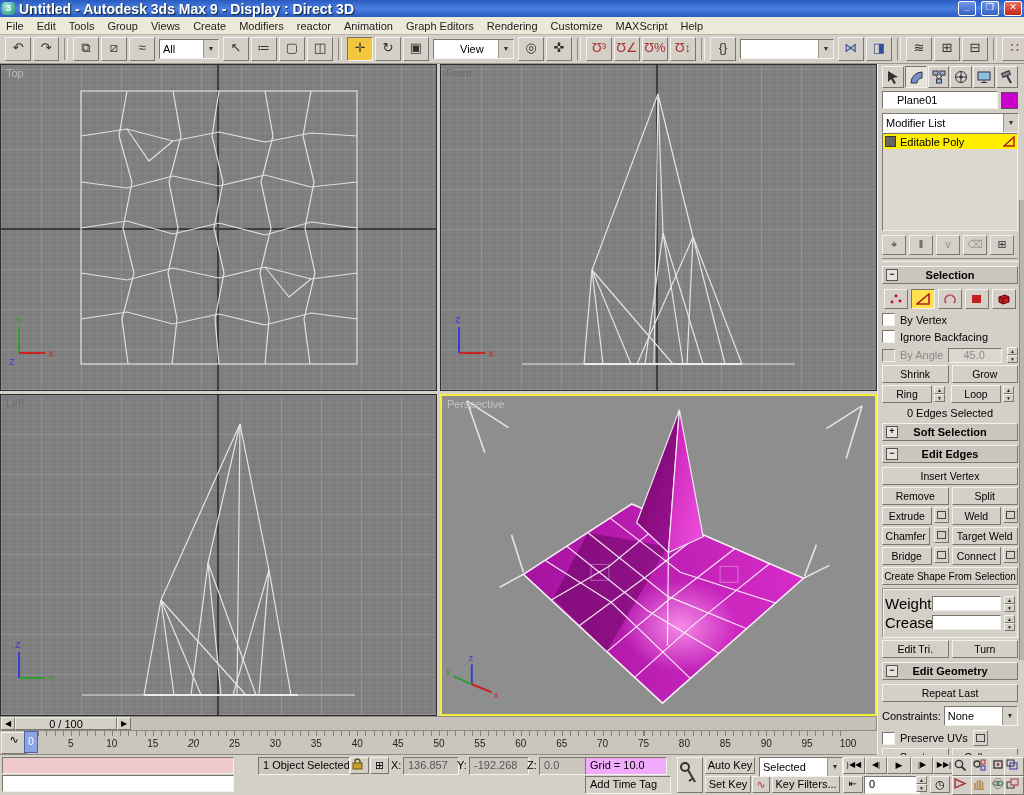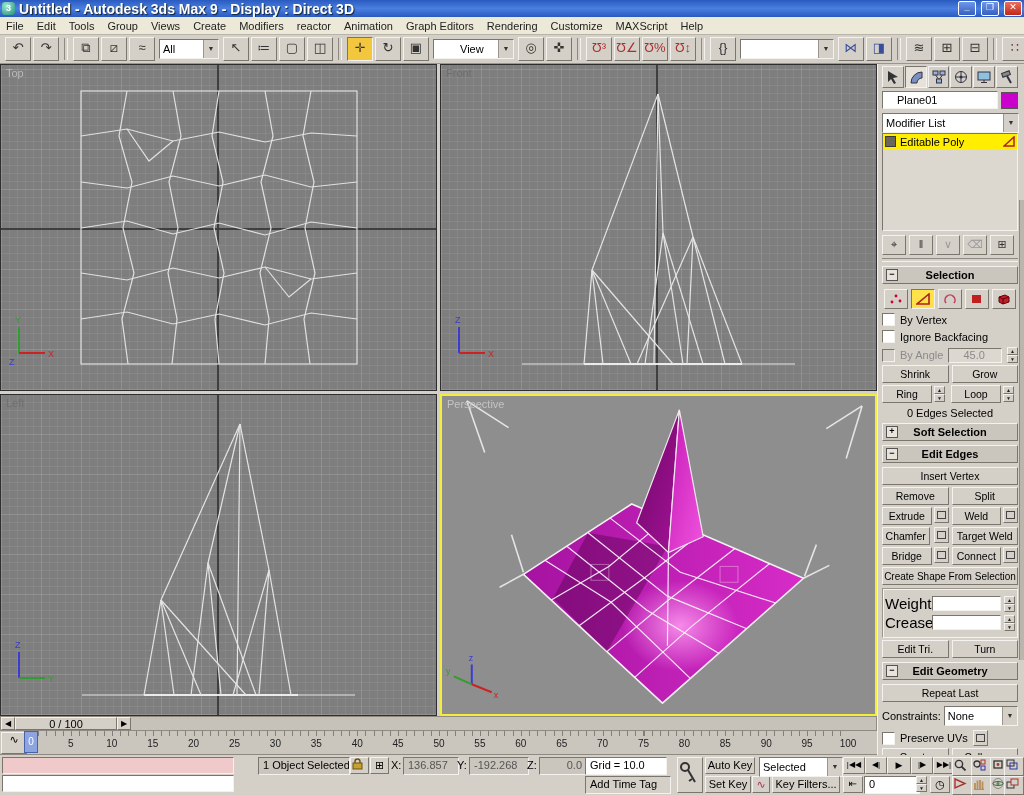--- a/index.html
+++ b/index.html
@@ -621,21 +621,21 @@
   <span class="ts-arrow">▶</span>
 </div>
 
 <div id="trackbar" class="abs">
   <span class="sbtn" id="tb-open">∿</span>
   <div id="ruler">
     <span id="frame-marker">0</span>
   <span class="tick-label" style="left: 5%;">5</span>
       <span class="tick-label" style="left: 10%;">10</span>
       <span class="tick-label" style="left: 15%;">15</span>
-      <span class="tick-label" style="left: 20%;">20</span>
+      <span class="tick-label" style="left: 20%; font-style: italic;">20</span>
       <span class="tick-label" style="left: 25%;">25</span>
       <span class="tick-label" style="left: 30%;">30</span>
       <span class="tick-label" style="left: 35%;">35</span>
       <span class="tick-label" style="left: 40%;">40</span>
       <span class="tick-label" style="left: 45%;">45</span>
       <span class="tick-label" style="left: 50%;">50</span>
       <span class="tick-label" style="left: 55%;">55</span>
       <span class="tick-label" style="left: 60%;">60</span>
       <span class="tick-label" style="left: 65%;">65</span>
       <span class="tick-label" style="left: 70%;">70</span>
@@ -660,23 +660,23 @@
         <path d="M4,5 L4,3.5 A2.5,2.5 0 0 1 9,3.5 L9,5" fill="none" stroke="#6a5210" stroke-width="1.4"></path>
       </svg>
   </span>
   <span class="sbtn" style="left:370px;top:2px;width:17px;height:15px;line-height:14px;">⊞</span>
 
   <span class="coordlbl" style="left:391px;">X:</span>
   <span class="sfield" style="left:403px;top:2px;width:46px;color:#555;">136.857</span>
   <span class="coordlbl" style="left:457px;">Y:</span>
   <span class="sfield" style="left:469px;top:2px;width:50px;color:#555;">-192.268</span>
   <span class="coordlbl" style="left:527px;">Z:</span>
-  <span class="sfield" style="left:539px;top:2px;width:38px;color:#555;text-align:right;">0.0</span>
-
-  <span class="sfield" style="left:585px;top:2px;width:72px;background:#ffffff;">Grid = 10.0</span>
+  <span class="sfield" style="left:539px;top:2px;width:38px;color:#555;">0.0</span>
+
+  <span class="sfield" style="left:585px;top:2px;width:72px;background:#f0abfc;">Grid = 10.0</span>
   <span class="sfield" style="left:585px;top:21px;width:76px;background:#d4d0c8;">Add Time Tag</span>
 
   <span class="sbtn" style="left:677px;top:2px;width:24px;height:34px;">
     <svg width="20" height="30" viewBox="0 0 20 30">
         <circle cx="7" cy="9" r="4" fill="none" stroke="#333" stroke-width="2"></circle>
         <line x1="10" y1="12" x2="17" y2="24" stroke="#333" stroke-width="2"></line>
         <line x1="14" y1="21" x2="11" y2="23" stroke="#333" stroke-width="2"></line>
       </svg>
   </span>
 

